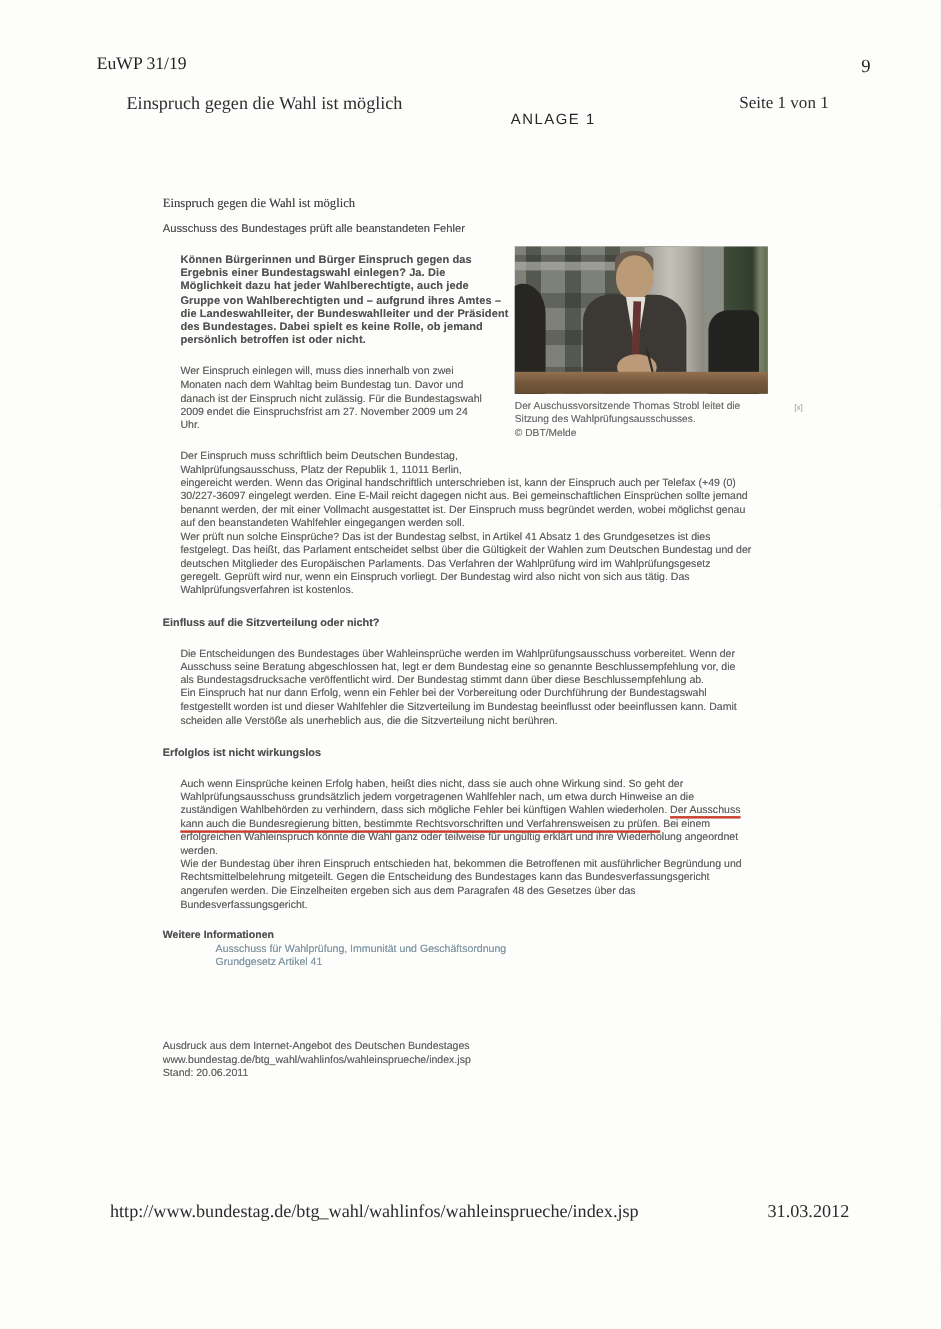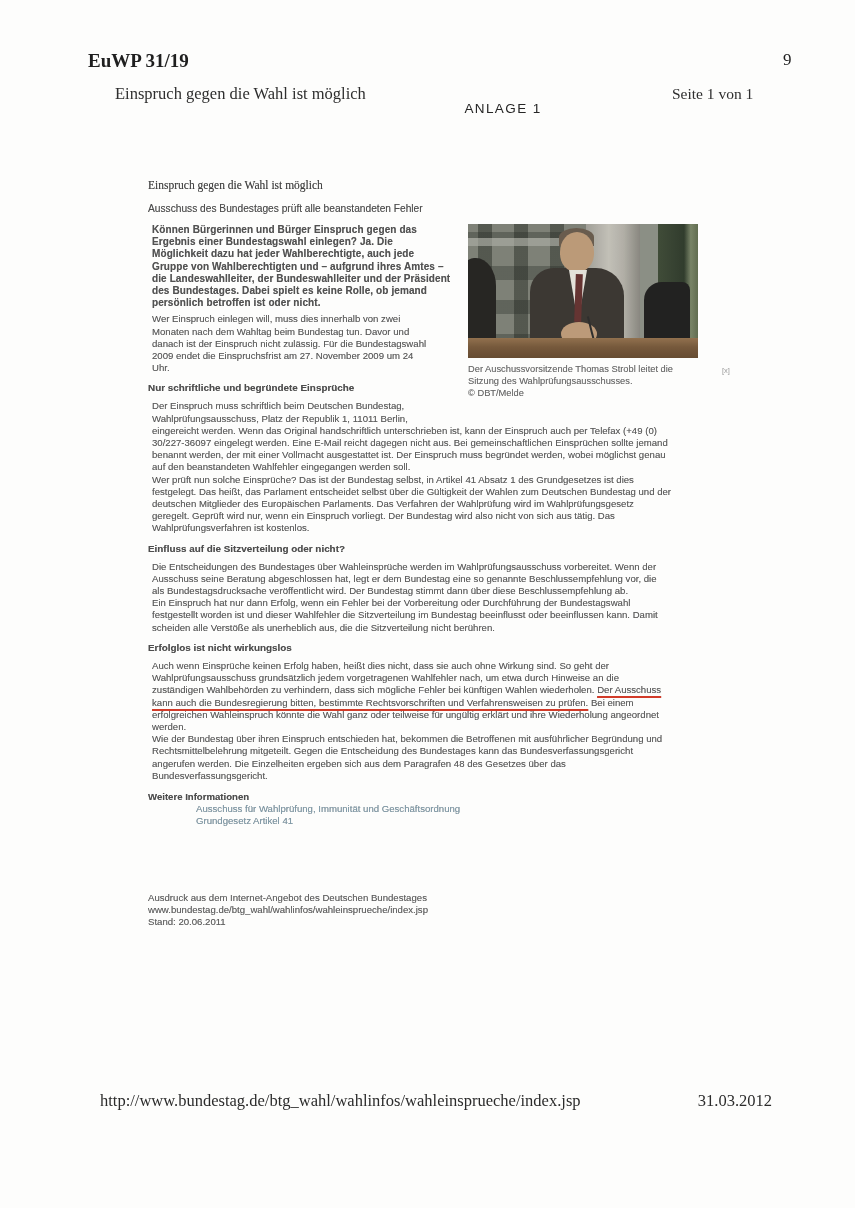--- a/index.html
+++ b/index.html
@@ -2,38 +2,38 @@
 <html><head>
 <meta charset="utf-8">
 <style>
   html,body{margin:0;padding:0;background:#e9e9e9;}
   .page{
     position:relative;width:855px;height:1208px;background:#fdfdfc;
     overflow:hidden;font-family:"Liberation Sans",sans-serif;
   }
   
   .hdr-serif{position:absolute;font-family:"Liberation Serif",serif;color:#1f1f1f;}
-  .doc-ref{left:88px;top:50px;font-size:19px;font-weight:bold;}
+  .doc-ref{left:88px;top:50px;font-size:16px;}
   .page-num{left:783px;top:50px;font-size:17px;}
   .hdr-title{left:115px;top:84px;font-size:16.5px;color:#2e2e2e;}
   .hdr-pageinfo{left:672px;top:85px;font-size:15.5px;color:#2e2e2e;}
   .annex{
     position:absolute;left:437px;top:101px;width:132px;text-align:center;
     font-size:13.5px;letter-spacing:1.4px;color:#262626;
   }
   
   .scan{
     position:absolute;left:148px;top:178px;width:612px;
     color:#5c5c5c;font-size:9.6px;line-height:12.2px;
     text-shadow:0 0 .4px rgba(90,90,90,.55);
   }
   .kicker{font-family:"Liberation Serif",serif;font-size:11.5px;line-height:14px;
     color:#3e3e3e;margin:0 0 10px 0;}
   .headline{font-weight:normal;font-size:10.2px;line-height:13px;color:#4d4d4d;margin:0 0 9px 0;}
-  .para{white-space:pre;margin:4px;}
+  .para{white-space:pre;margin:16px;}
   .intro{font-weight:bold;font-size:10px;color:#525252;letter-spacing:.1px;}
   .sec-h{font-weight:bold;font-size:9.9px;line-height:13px;color:#4d4d4d;margin:7px 0 6px 0;}
   .marked{text-decoration:underline;text-decoration-color:#d23b29;
     text-decoration-thickness:2px;text-underline-offset:2.5px;}
   .links-h{font-weight:bold;color:#4d4d4d;margin-top:9px;}
   .link{color:#7e9aa9;cursor:pointer;margin-left:48px;}
   .printout{white-space:pre;margin-top:64px;color:#606060;}
   
   .photo{position:absolute;left:468px;top:224px;width:230px;height:134px;overflow:hidden;
     background:#8b9083;filter:saturate(.8) contrast(.95);}
@@ -97,21 +97,20 @@
 Gruppe von Wahlberechtigten und – aufgrund ihres Amtes –
 die Landeswahlleiter, der Bundeswahlleiter und der Präsident
 des Bundestages. Dabei spielt es keine Rolle, ob jemand
 persönlich betroffen ist oder nicht.</div>
     <div class="para" style="margin-bottom:1px">Wer Einspruch einlegen will, muss dies innerhalb von zwei
 Monaten nach dem Wahltag beim Bundestag tun. Davor und
 danach ist der Einspruch nicht zulässig. Für die Bundestagswahl
 2009 endet die Einspruchsfrist am 27. November 2009 um 24
 Uhr.</div>
 
-    <div class="sec-h">Nur schriftliche und begründete Einsprüche</div>
     <div class="para">Der Einspruch muss schriftlich beim Deutschen Bundestag,
 Wahlprüfungsausschuss, Platz der Republik 1, 11011 Berlin,
 eingereicht werden. Wenn das Original handschriftlich unterschrieben ist, kann der Einspruch auch per Telefax (+49 (0)
 30/227-36097 eingelegt werden. Eine E-Mail reicht dagegen nicht aus. Bei gemeinschaftlichen Einsprüchen sollte jemand
 benannt werden, der mit einer Vollmacht ausgestattet ist. Der Einspruch muss begründet werden, wobei möglichst genau
 auf den beanstandeten Wahlfehler eingegangen werden soll.
 Wer prüft nun solche Einsprüche? Das ist der Bundestag selbst, in Artikel 41 Absatz 1 des Grundgesetzes ist dies
 festgelegt. Das heißt, das Parlament entscheidet selbst über die Gültigkeit der Wahlen zum Deutschen Bundestag und der
 deutschen Mitglieder des Europäischen Parlaments. Das Verfahren der Wahlprüfung wird im Wahlprüfungsgesetz
 geregelt. Geprüft wird nur, wenn ein Einspruch vorliegt. Der Bundestag wird also nicht von sich aus tätig. Das

